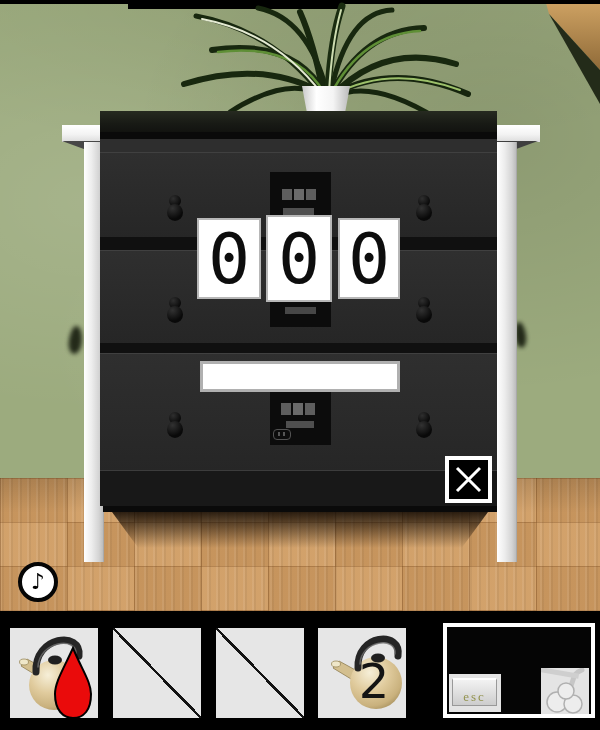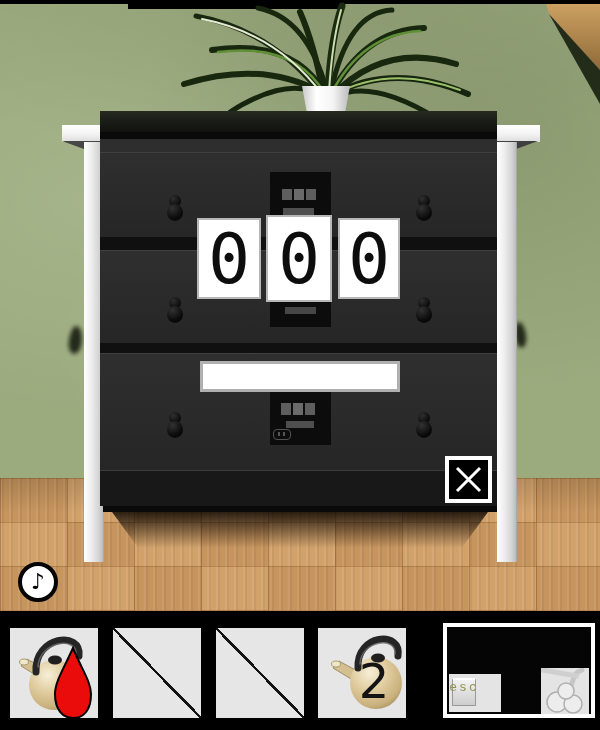--- a/index.html
+++ b/index.html
@@ -95,24 +95,24 @@
   .slot{position:absolute;top:17px;width:88px;height:90px;background:#e6e6e6;}
   .slot svg{display:block;width:100%;height:100%;}
   #slot1{left:10px;} #slot2{left:113px;} #slot3{left:216px;} #slot4{left:318px;}
   .slot.empty{background:
     linear-gradient(to top right, transparent calc(50% - 1.3px), #141414 calc(50% - 1.3px) calc(50% + 1.3px), transparent calc(50% + 1.3px)),
     #e6e6e6;}
   #slot5{position:absolute;left:443px;top:12px;width:152px;height:95px;background:#050505;
     border:4px solid #fff;box-sizing:border-box;}
   .patch{position:absolute;background:#e4e4e4;}
   #patch-left{left:2px;top:47px;width:52px;height:38px;}
-  #esc-key{position:absolute;left:3px;top:4px;width:24px;height:28px;box-sizing:border-box;
+  #esc-key{position:absolute;left:3px;top:4px;width:45px;height:28px;box-sizing:border-box;
     background:linear-gradient(180deg,#f2f2f2,#cdcdcd);border:1px solid #999;border-top:2px solid #fff;
-    display:flex;align-items:flex-start;justify-content:center;
-    font-family:Liberation Mono, monospace;font-size:13px;letter-spacing:2px;color:#93934e;}
+    display:flex;align-items:flex-end;justify-content:center;
+    font-family:Liberation Serif, serif;font-size:13px;letter-spacing:2px;color:#93934e;}
   #patch-right{left:94px;top:41px;width:48px;height:46px;overflow:hidden;}
   #patch-right::before{content:"";position:absolute;left:-6px;top:2px;width:44px;height:5px;
     background:#cfcfcf;transform:rotate(10deg);}
 </style>
 </head>
 <body>
 
 <div id="stage">
 
   <div id="wall"></div>

